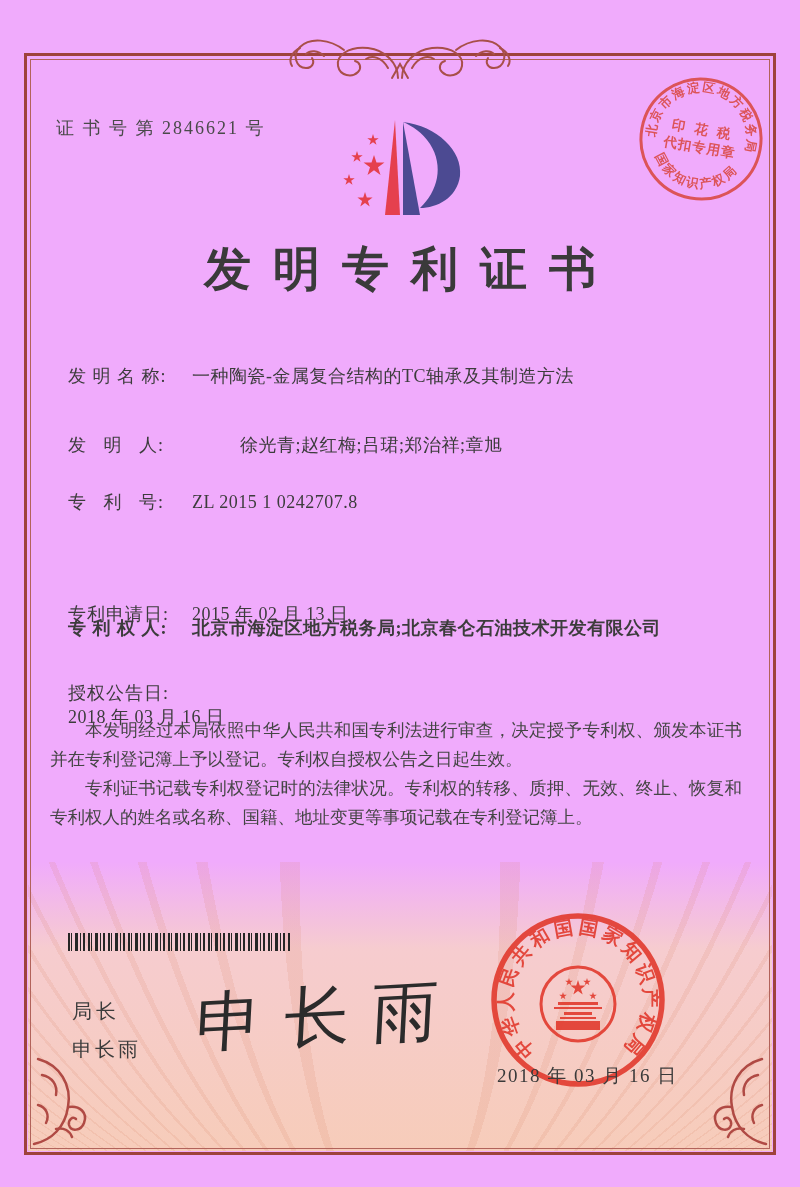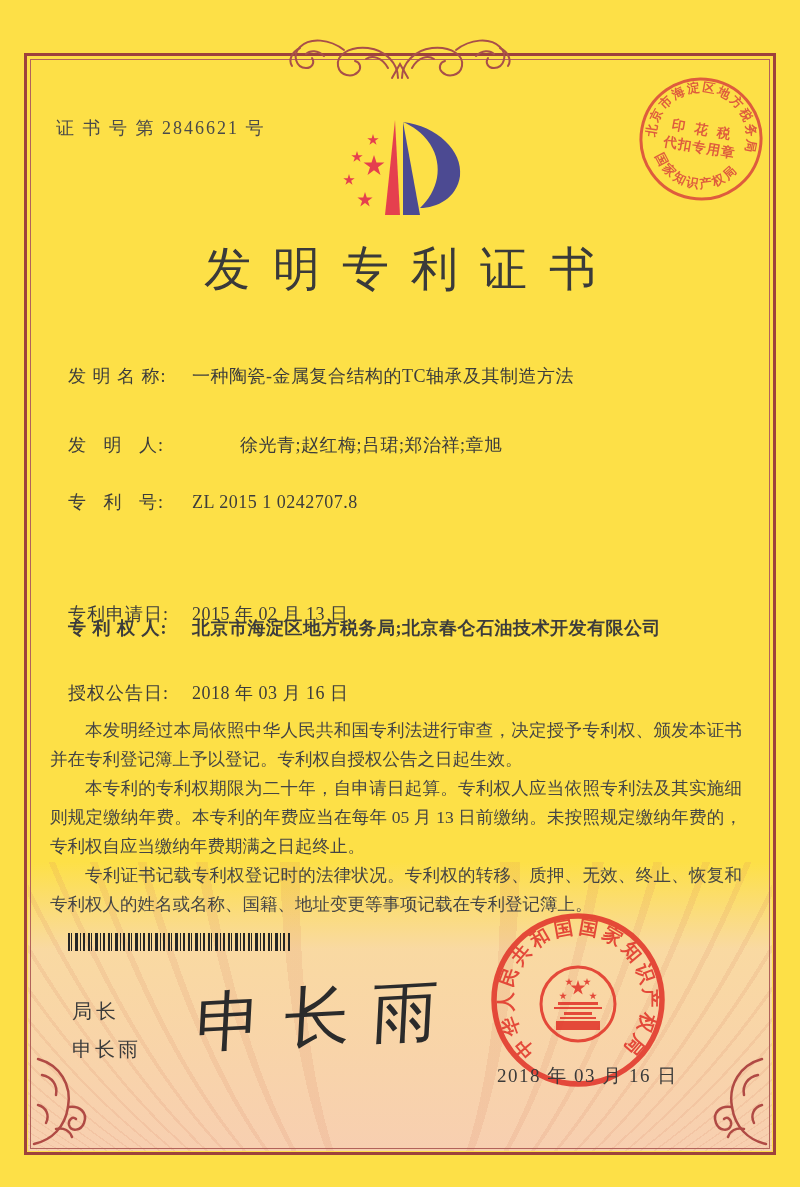--- a/index.html
+++ b/index.html
@@ -1,45 +1,45 @@
 <!DOCTYPE html>
 <html><head>
 <meta charset="utf-8">
 <style>
   html,body{margin:0;padding:0;}
   body{background:#efece4;font-family:"Liberation Serif","DejaVu Serif",serif;}
-  .page{position:relative;width:800px;height:1187px;background:#fde047;overflow:hidden;margin:0 auto;}
+  .page{position:relative;width:800px;height:1187px;background:#f0abfc;overflow:hidden;margin:0 auto;}
 
   
   .frame{position:absolute;left:24px;top:53px;width:746px;height:1096px;
          border:3px solid #9e423c;z-index:1;}
   .frame-inner{position:absolute;inset:3px;border:1px solid #b2625a;}
 
   
   .pink-band{position:absolute;left:28px;right:28px;top:862px;bottom:36px;z-index:0;
     background:
       repeating-radial-gradient(ellipse 140% 60% at 50% 130%, rgba(214,126,94,0.14) 0 1px, rgba(0,0,0,0) 1px 6px),
       linear-gradient(to bottom, rgba(249,226,208,0) 0%, rgba(248,215,192,0.75) 30%, rgba(247,206,182,0.95) 100%);}
 
   .content{position:absolute;inset:0;z-index:2;}
 
   .cert-no{position:absolute;left:56px;top:116px;font-size:18px;color:#4a4a4a;
            white-space:pre;letter-spacing:2px;}
 
   .logo{position:absolute;left:342px;top:96px;}
 
   .title{position:absolute;left:0;right:0;top:238px;text-align:center;
-         font-size:47px;font-weight:400;color:#3a3a3a;letter-spacing:22px;text-indent:22px;}
+         font-size:47px;font-weight:700;color:#3a3a3a;letter-spacing:22px;text-indent:22px;}
 
   .row{position:absolute;left:68px;right:58px;display:flex;align-items:flex-start;
        font-size:18px;color:#3c3c3c;}
   .row .lbl{flex:none;width:124px;white-space:pre;letter-spacing:1px;}
   .row .val{flex:1;letter-spacing:0.5px;}
   .row1{top:364px;} .row2{top:433px;gap:48px;} .row3{top:490px;align-items:center;}
-  .row4{top:562px;margin-top:40px;} .row5{top:616px;font-weight:bold;} .row6{top:681px;}
+  .row4{top:562px;margin-top:40px;} .row5{top:616px;font-weight:bold;} .row6{top:681px;flex-direction:column;}
 
   .paras{position:absolute;left:50px;right:58px;top:716px;font-size:17.5px;
          line-height:29px;color:#454545;text-align:justify;}
   .paras p{margin:0;text-indent:2em;}
 
   .barcode{position:absolute;left:68px;top:933px;width:222px;height:18px;
     background:repeating-linear-gradient(90deg,
       #262626 0 2px, rgba(0,0,0,0) 2px 3px,
       #262626 3px 4px, rgba(0,0,0,0) 4px 7px,
       #262626 7px 10px, rgba(0,0,0,0) 10px 12px,
@@ -153,21 +153,20 @@
       <span class="lbl">专 利 权 人:</span>
       <span class="val">北京市海淀区地方税务局;北京春仑石油技术开发有限公司</span>
     </div>
     <div class="row row6">
       <span class="lbl">授权公告日:</span>
       <span class="val">2018 年 03 月 16 日</span>
     </div>
 
     <div class="paras">
       <p>本发明经过本局依照中华人民共和国专利法进行审查，决定授予专利权、颁发本证书并在专利登记簿上予以登记。专利权自授权公告之日起生效。</p>
-      <p>本专利的专利权期限为二十年，自申请日起算。专利权人应当依照专利法及其实施细则规定缴纳年费。本专利的年费应当在每年 05 月 13 日前缴纳。未按照规定缴纳年费的，专利权自应当缴纳年费期满之日起终止。</p>
       <p>专利证书记载专利权登记时的法律状况。专利权的转移、质押、无效、终止、恢复和专利权人的姓名或名称、国籍、地址变更等事项记载在专利登记簿上。</p>
     </div>
 
     <div class="barcode"></div>
 
     <div class="director-label">局长</div>
     <div class="director-name">申长雨</div>
 
     <div class="signature">申长雨</div>
 

